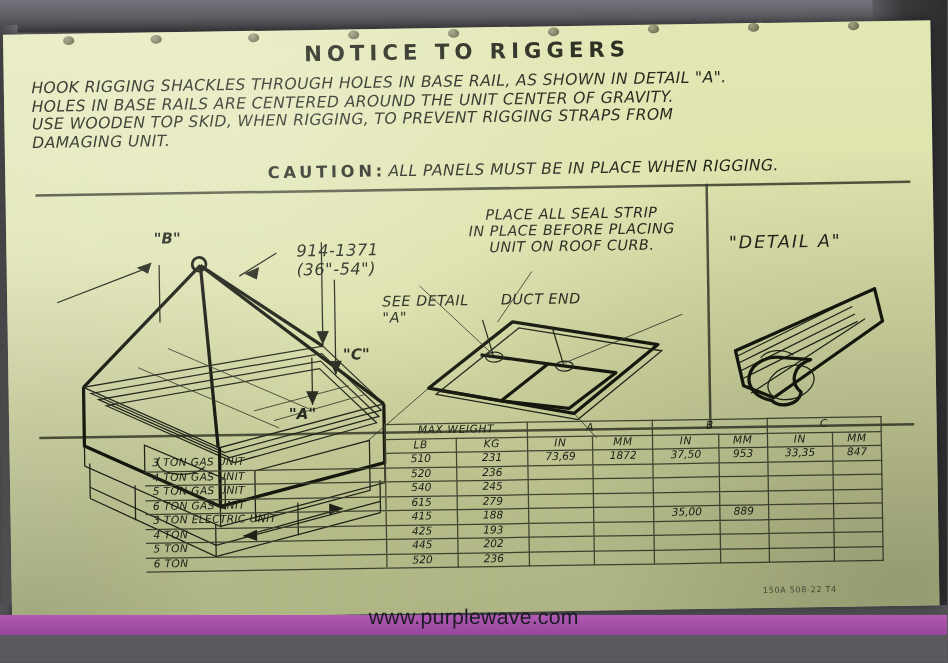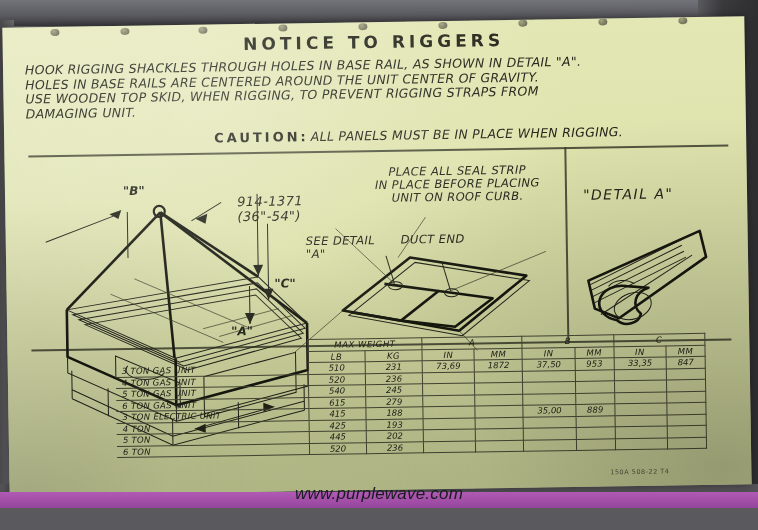--- a/index.html
+++ b/index.html
@@ -84,21 +84,21 @@
   #partno{position:absolute;right:38px;bottom:-2px;font-size:6.5px;color:#3b3d2c;
     font-family:"DejaVu Sans",sans-serif;letter-spacing:.5px;opacity:.8;}
 
   
   #wm-band{position:absolute;left:0;bottom:0;width:758px;height:38px;
     background:linear-gradient(180deg,#b05ab4 0%,#8e3f96 55%,#5a5a5e 56%,#4a4a4e 100%);}
   #wm-band2{position:absolute;left:0;bottom:0;width:758px;height:22px;
     background:#5a5a5e;}
   #watermark{position:absolute;left:0;right:0;bottom:26px;text-align:center;
     font-family:"Liberation Sans",sans-serif;font-size:17px;color:#1b1b22;
-    letter-spacing:.2px;font-style:italic;}
+    letter-spacing:.2px;}
 </style>
 </head>
 <body>
 
 <div id="stage">
 
   <div class="metal-top"></div>
   <div class="metal-left"></div>
   <div class="metal-right"></div>
   <div class="metal-bottom"></div>

